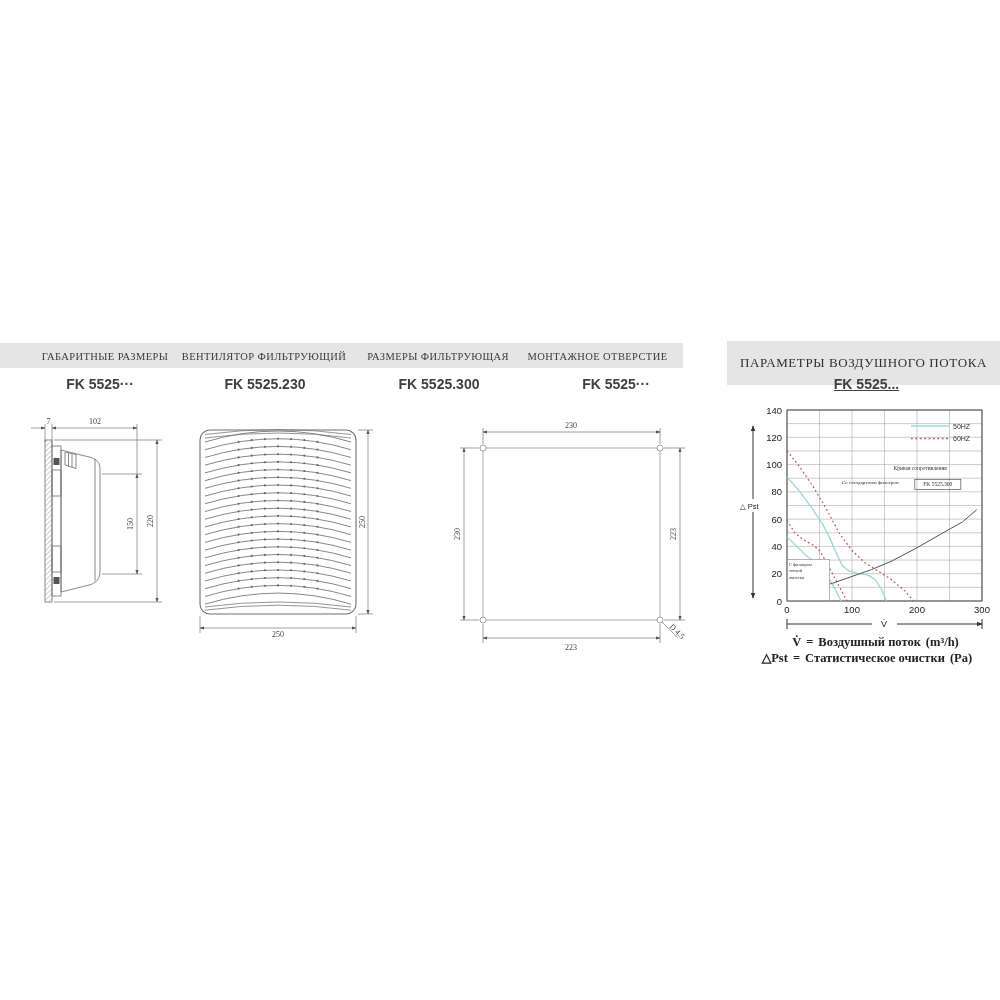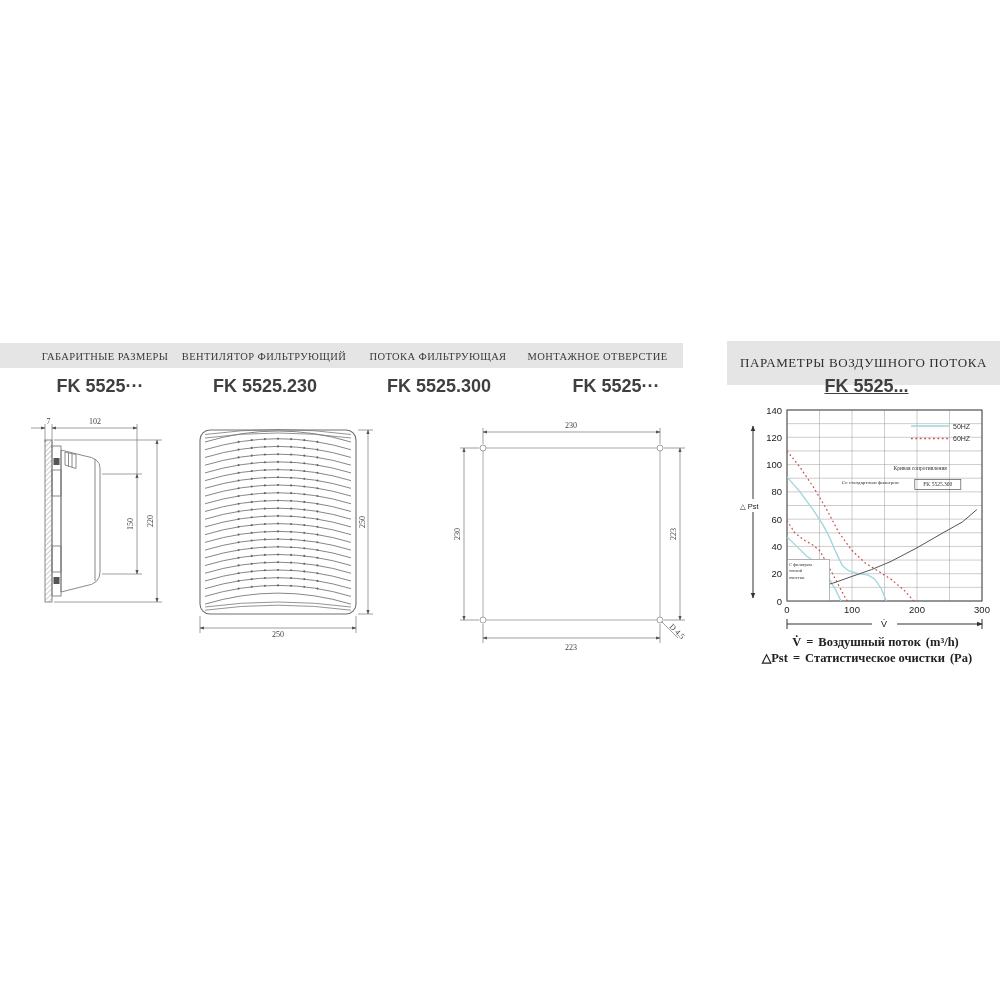--- a/index.html
+++ b/index.html
@@ -15,21 +15,21 @@
     font-size:10.5px;color:#3a3a3a;text-align:center;letter-spacing:0.4px;white-space:nowrap;
   }
   #col-title-1{left:20px;width:170px;}
   #col-title-2{left:178px;width:172px;}
   #col-title-3{left:352px;width:172px;}
   #col-title-4{left:512px;width:171px;}
   #right-title{font-size:13px;color:#2e2e2e;letter-spacing:0.6px;}
   .model{
     position:absolute;top:376px;
     font-family:"Liberation Sans", sans-serif;font-weight:bold;
-    font-size:18px;color:#3f3f3f;text-align:center;white-space:nowrap;
+    font-size:14px;color:#3f3f3f;text-align:center;white-space:nowrap;
   }
   #model-1{left:20px;width:160px;}
   #model-2{left:180px;width:170px;text-align:center;}
   #model-3{left:353px;width:172px;}
   #model-4{left:530px;width:172px;}
   #model-right{left:733px;width:267px;text-decoration:underline;}
   svg{position:absolute;overflow:visible;}
   #side-view-drawing{left:25px;top:412px;width:150px;height:200px;}
   #fan-grille-drawing{left:192px;top:424px;width:190px;height:216px;}
   #mounting-cutout-drawing{left:448px;top:418px;width:250px;height:240px;}
@@ -41,21 +41,21 @@
   }
   .note{display:flex;justify-content:center;gap:5px;line-height:16px;white-space:nowrap;}
   .note-sym{width:40px;text-align:right;}
 </style>
 </head>
 <body>
 
 <div class="bar" id="left-bar">
   <span class="col-title" id="col-title-1">ГАБАРИТНЫЕ РАЗМЕРЫ</span>
   <span class="col-title" id="col-title-2">ВЕНТИЛЯТОР ФИЛЬТРУЮЩИЙ</span>
-  <span class="col-title" id="col-title-3">ПОТОКА ФИЛЬТРУЮЩАЯ</span>
+  <span class="col-title" id="col-title-3">РАЗМЕРЫ ФИЛЬТРУЮЩАЯ</span>
   <span class="col-title" id="col-title-4">МОНТАЖНОЕ ОТВЕРСТИЕ</span>
 </div>
 <div class="bar" id="right-bar">
   <span id="right-title">ПАРАМЕТРЫ ВОЗДУШНОГО ПОТОКА</span>
 </div>
 
 <div class="model" id="model-1">FK 5525···</div>
 <div class="model" id="model-2">FK 5525.230</div>
 <div class="model" id="model-3">FK 5525.300</div>
 <div class="model" id="model-4">FK 5525···</div>

